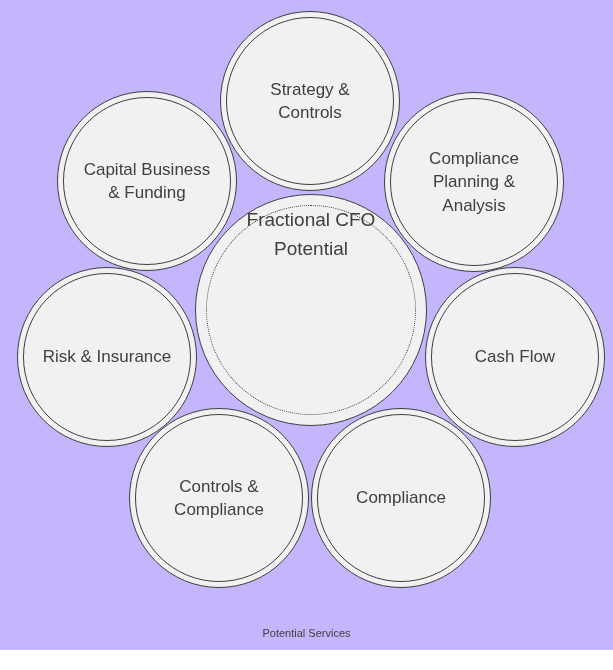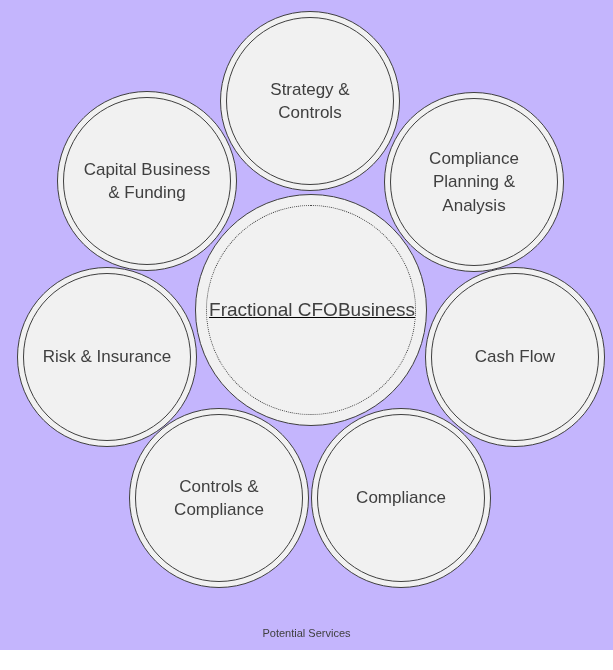--- a/index.html
+++ b/index.html
@@ -59,25 +59,24 @@
     z-index: 5;
   }
   .hub .inner {
     position: absolute;
     inset: 10px;
     box-sizing: border-box;
     border: 1.6px dotted #3f3f3f;
     border-radius: 50%;
     background: #f1f1f1;
     display: flex;
-    flex-direction: row;
+    flex-direction: column;
     align-items: center;
-    justify-content: flex-end;
+    justify-content: flex-start;
     text-align: center;
-    text-decoration: underline;
   }
   .hub .inner .line {
     font-size: 19px;
     line-height: 1.5;
     color: #404040;
     white-space: nowrap;
   }
   
   .sat-0 { left: 220px; top: 11px;  }  
   .sat-1 { left: 384px; top: 92px;  }  
@@ -145,19 +144,19 @@
   <div class="node sat-6">
     <div class="inner">
       <div class="line">Capital Business</div>
       <div class="line">&amp; Funding</div>
     </div>
   </div>
 
   <div class="hub">
     <div class="inner">
       <div class="line">Fractional CFO</div>
-      <div class="line">Business</div>
+      <div class="line">Potential</div>
     </div>
   </div>
 
   <div class="caption">Potential Services</div>
 
 </div>
 
 </body></html>

